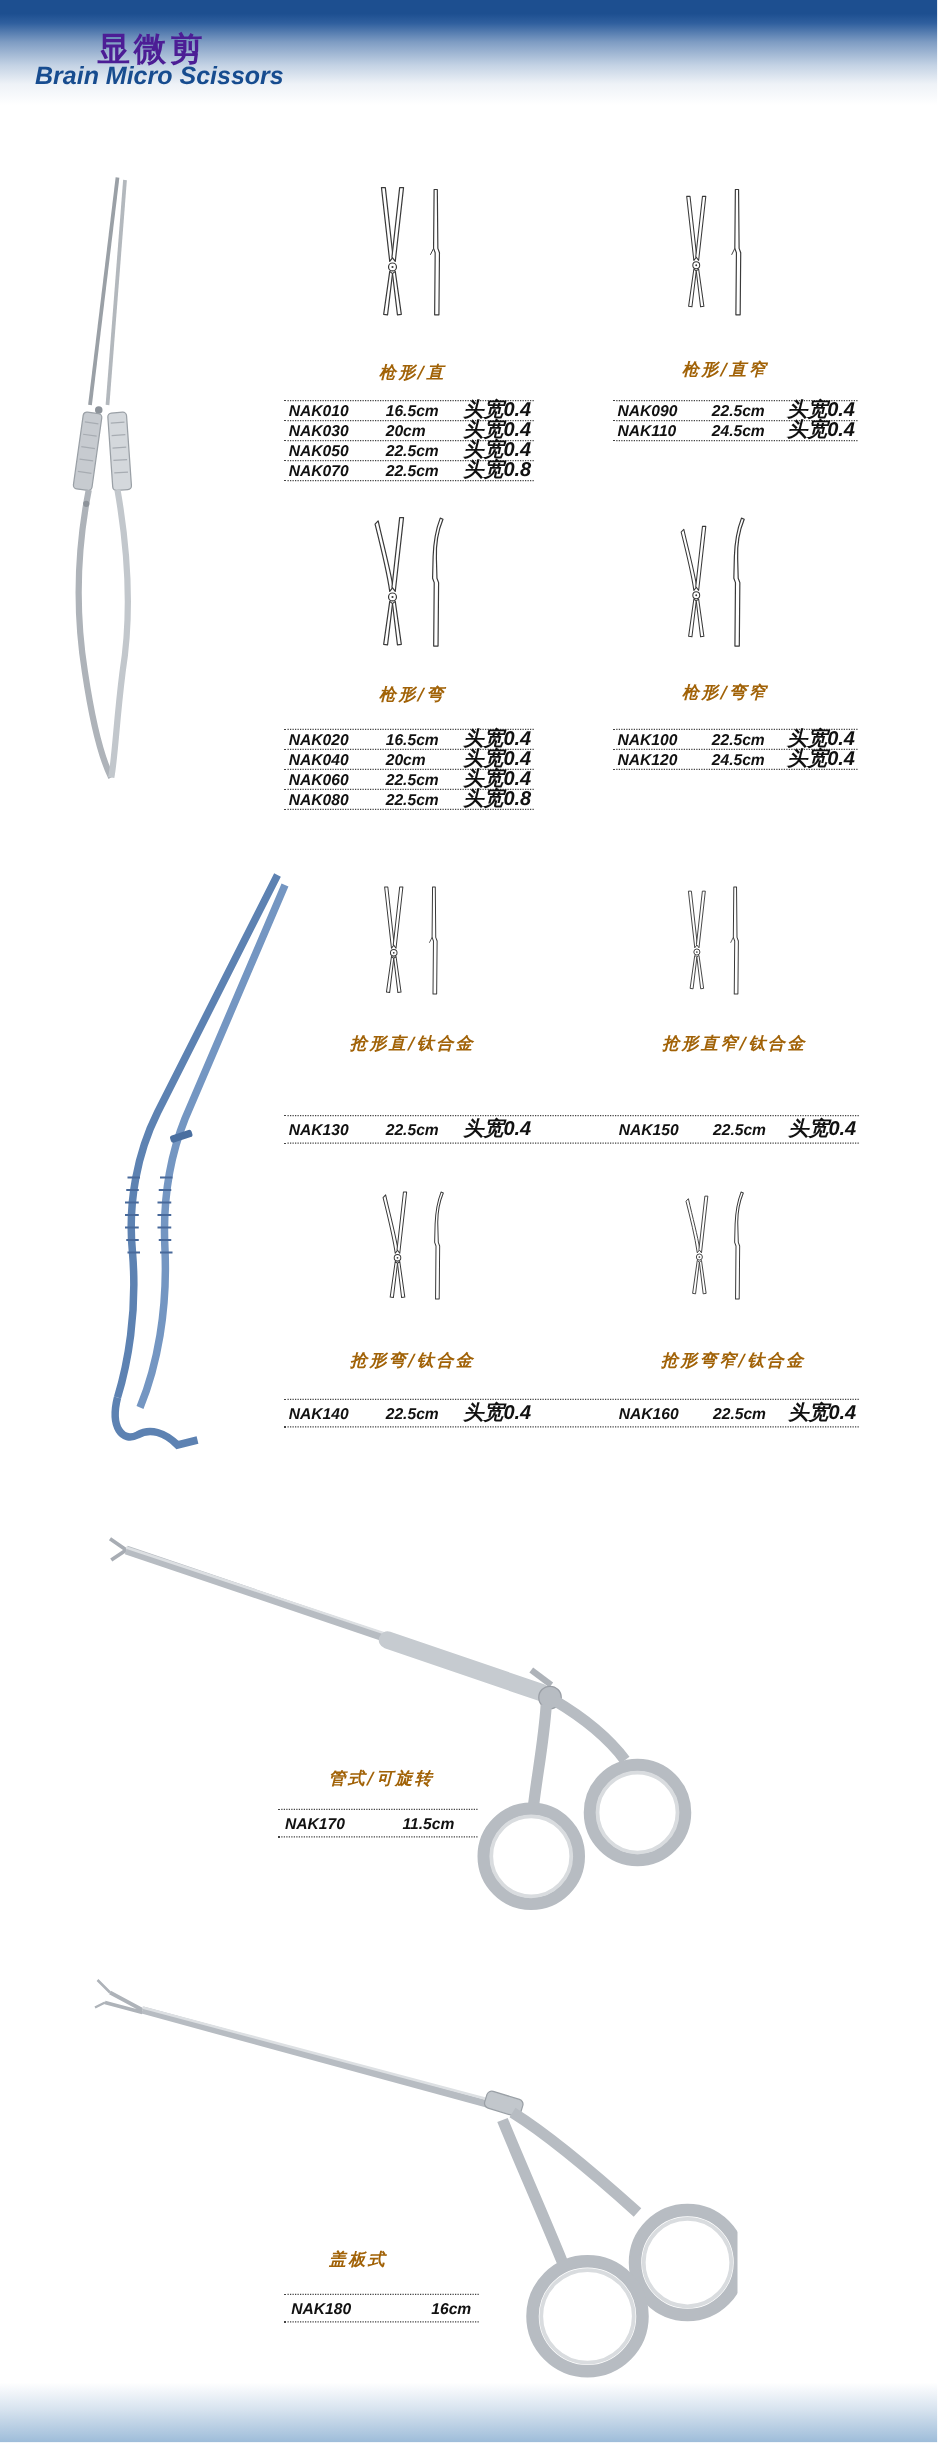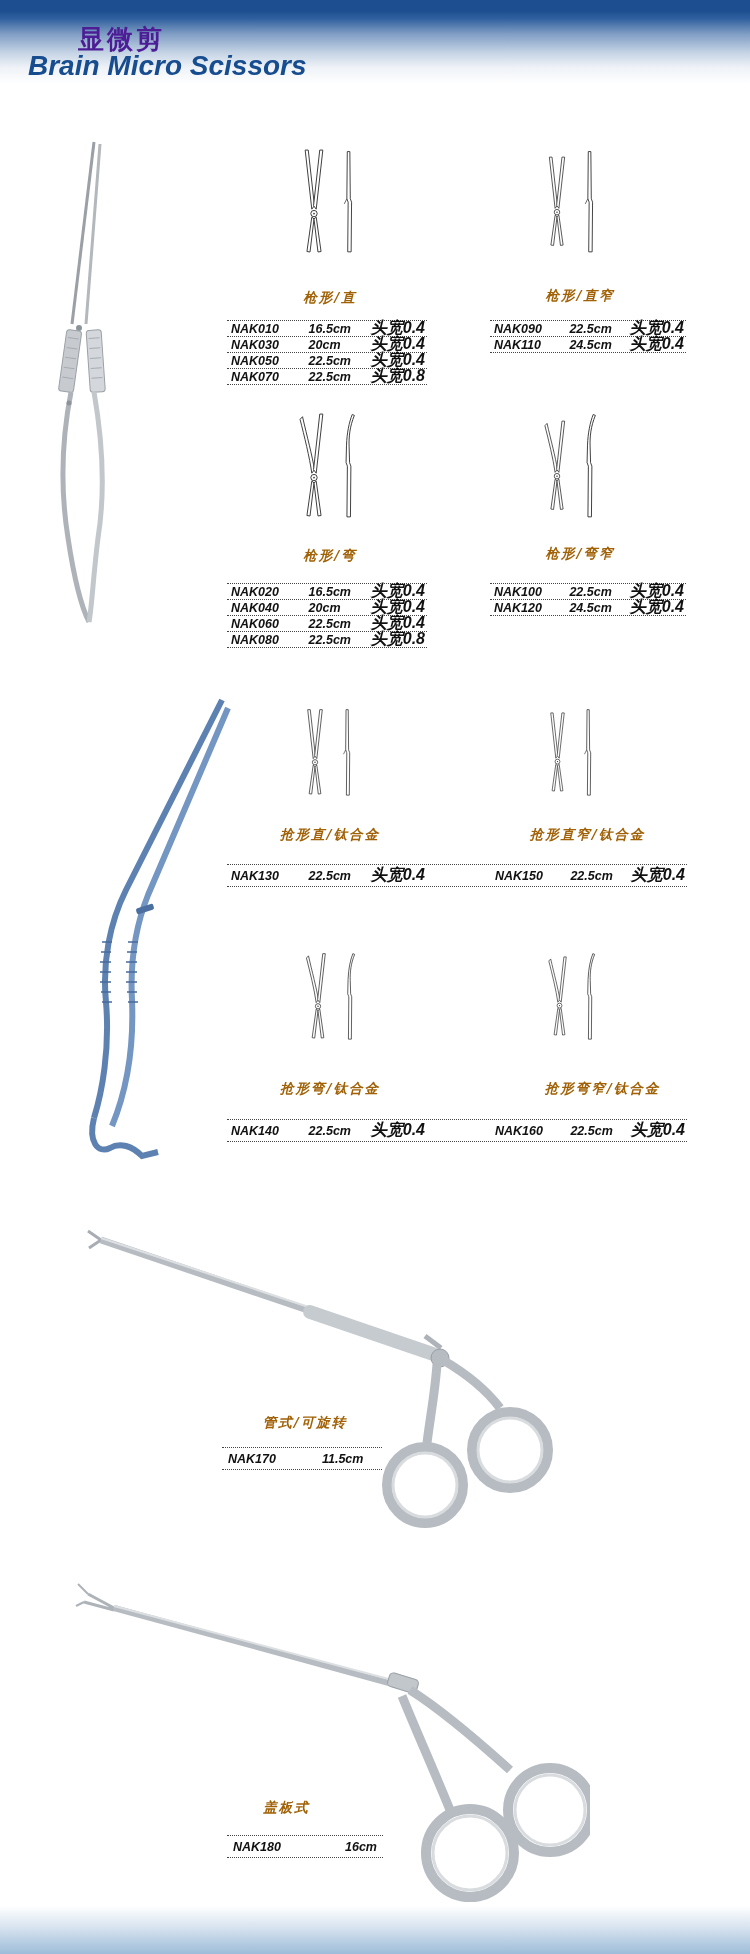--- a/index.html
+++ b/index.html
@@ -3,21 +3,21 @@
 <meta charset="utf-8">
 <style>
   html,body{margin:0;padding:0;background:#ffffff;}
   .page{position:relative;width:750px;height:1954px;margin:0 auto;background:#ffffff;overflow:hidden;
         font-family:"Liberation Sans",sans-serif;}
   
   .header-band{position:absolute;left:0;top:0;width:750px;height:84px;
     background:linear-gradient(180deg,#1d4f90 0%,#1d4f90 13%,#2f5f9e 22%,#7e9cc3 40%,#c3d2e4 62%,#eef2f7 80%,#ffffff 100%);}
   .title-zh{position:absolute;left:78px;top:22px;font-size:26px;font-weight:bold;color:#4c1d95;
     letter-spacing:3px;font-family:"DejaVu Sans",sans-serif;}
-  .title-en{position:absolute;left:28px;top:50px;font-size:28px;font-style:italic;font-weight:600;
+  .title-en{position:absolute;left:28px;top:50px;font-size:20px;font-style:italic;font-weight:600;
     color:#174c8f;font-family:"Liberation Sans",sans-serif;}
   .usage{position:absolute;left:38px;top:92px;font-size:15px;font-weight:600;color:#222222;letter-spacing:0.5px;}
   
   .lbl{position:absolute;font-size:13.5px;font-weight:bold;font-style:italic;color:#a16207;
        letter-spacing:2px;text-align:center;font-family:"DejaVu Serif","Liberation Serif",serif;white-space:nowrap;}
   
   .tbl{position:absolute;font-size:12.5px;font-weight:bold;font-style:italic;color:#111111;
        border-bottom:1px dotted #444;}
   .tr{display:flex;align-items:center;height:15px;border-top:1px dotted #444;}
   .c{white-space:nowrap;}
@@ -244,23 +244,23 @@
         <use href="#sym-front-curved"></use>
       </svg>
     <svg width="12" height="95">
         <use href="#sym-side-curved"></use>
       </svg>
   </div>
 
   <div class="lbl" style="left:250px;top:826px;width:160px">抢形直/钛合金</div>
   <div class="lbl" style="left:505px;top:826px;width:165px">抢形直窄/钛合金</div>
   <div class="lbl" style="left:250px;top:1080px;width:160px">抢形弯/钛合金</div>
-  <div class="lbl" style="left:520px;top:1080px;width:165px">抢形弯窄/钛合金</div>
-
-  <div class="band" style="left:227px;top:864px;width:460px">
+  <div class="lbl" style="left:504px;top:1080px;width:165px">抢形弯窄/钛合金</div>
+
+  <div class="band" style="left:227px;top:892px;width:460px">
     <div class="half" style="width:200px">
       <span class="c m">NAK130</span>
       <span class="c l">22.5cm</span>
       <span class="c h">头宽0.4</span>
     </div>
     <div class="half" style="width:196px;margin-left:auto">
       <span class="c m">NAK150</span>
       <span class="c l">22.5cm</span>
       <span class="c h">头宽0.4</span>
     </div>

